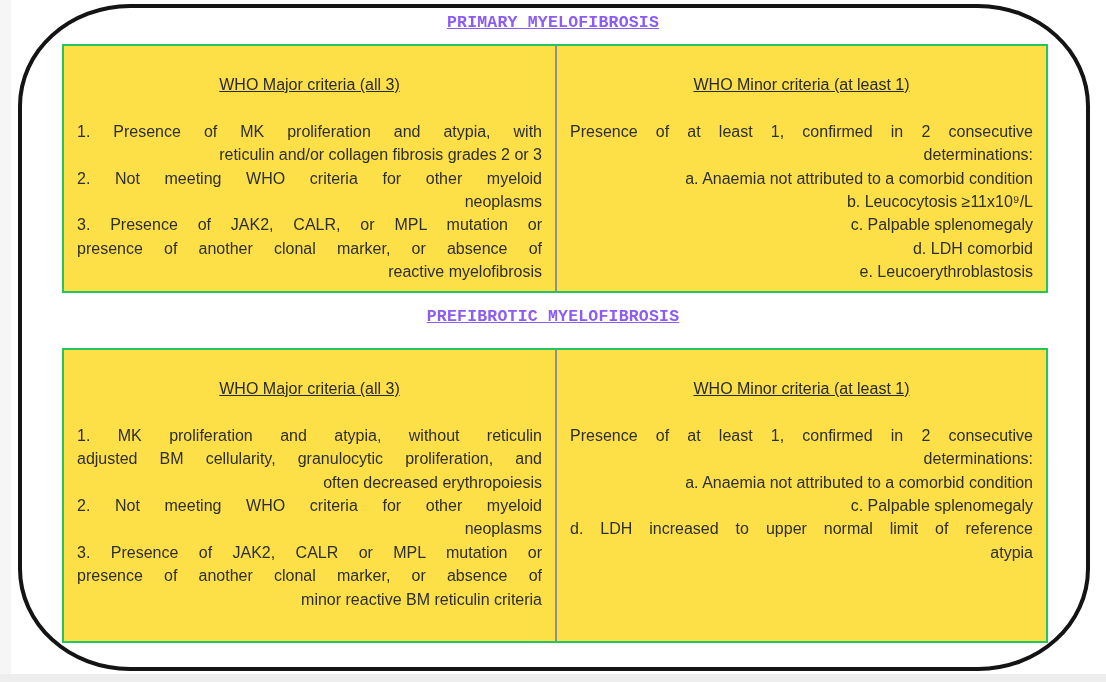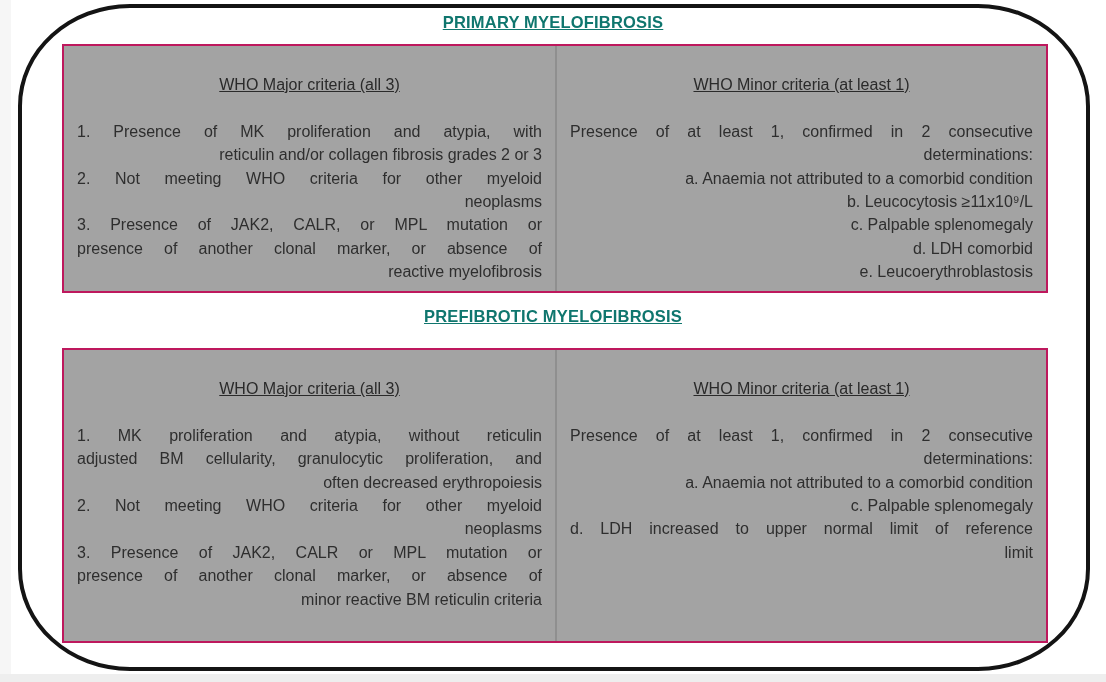--- a/index.html
+++ b/index.html
@@ -31,31 +31,32 @@
     box-sizing: border-box;
     border: 4px solid #141414;
     border-radius: 112px / 102px;
     background: #ffffff;
   }
   .section-title {
     position: absolute; left: 0; width: 1106px;
     text-align: center;
     font-size: 16.5px; font-weight: 700;
     text-decoration: underline;
-    color: #0f766e;
+    color: #8b5cf6;
     letter-spacing: 0.2px;
+    font-family: Liberation Mono, monospace;
   }
   .title-1 { top: 13px; }
   .title-2 { top: 307px; }
   .criteria-table {
     position: absolute; left: 62px;
     width: 986px;
     box-sizing: border-box;
-    border: 2px solid #be185d;
-    background: #a3a3a3;
+    border: 2px solid #22c55e;
+    background: #fde047;
     display: flex;
   }
   .table-1 { top: 44px; height: 249px; }
   .table-2 { top: 348px; height: 295px; }
   .cell {
     box-sizing: border-box;
     padding: 27px 13px 0 13px;
     color: #2e2e2e;
     font-size: 16px;
     line-height: 23.4px;
@@ -159,20 +160,20 @@
             <div class="line">determinations:</div>
           </div>
           <div class="para">
             <div class="line">a. Anaemia not attributed to a comorbid condition</div>
           </div>
           <div class="para">
             <div class="line">c. Palpable splenomegaly</div>
           </div>
           <div class="para">
             <div class="line j">d. LDH increased to upper normal limit of reference</div>
-            <div class="line">limit</div>
+            <div class="line">atypia</div>
           </div>
         </div>
     </div>
   </div>
 
   <div class="edge-bottom"></div>
 </div>
 
 </body></html>

